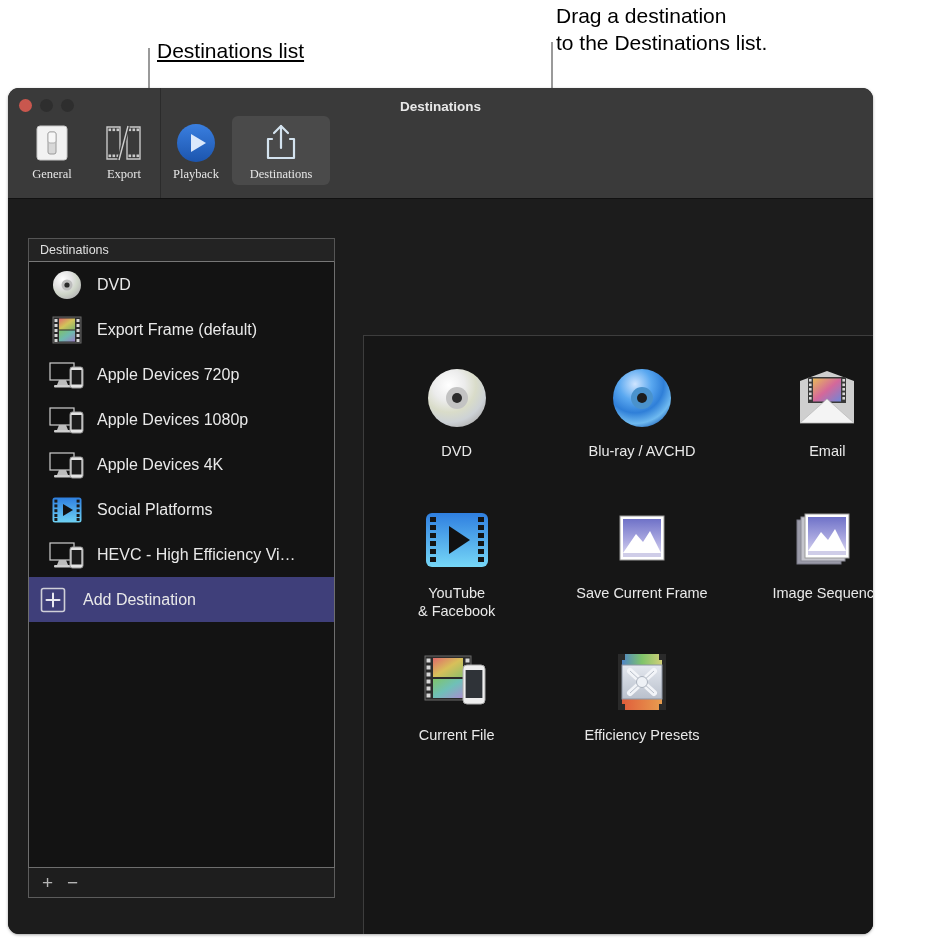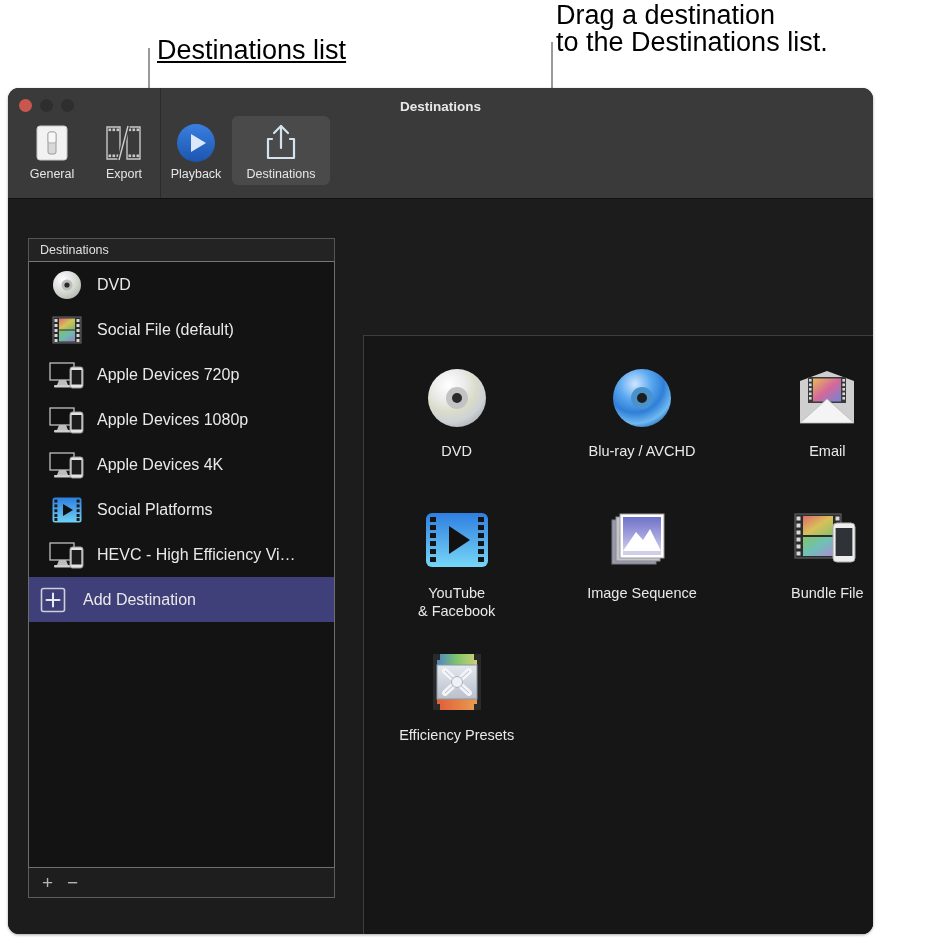--- a/index.html
+++ b/index.html
@@ -13,21 +13,21 @@
     position: relative;
     overflow: hidden;
     font-family: "Liberation Sans", sans-serif;
     -webkit-font-smoothing: antialiased;
   }
 
   
   .callout {
     position: absolute;
     color: #000000;
-    font-size: 27px;
+    font-size: 21px;
     line-height: 27px;
     font-family: "Liberation Sans", sans-serif;
     white-space: pre;
   }
   #callout-left  { left: 157px; top: 37px; text-decoration: underline; }
   #callout-right { left: 556px; top: 2px; }
 
   .leader-line {
     position: absolute;
     width: 2px;
@@ -91,20 +91,21 @@
   }
   .tb-item {
     width: 72px;
     padding: 6px 0 4px;
     border-radius: 6px;
     display: flex;
     flex-direction: column;
     align-items: center;
     justify-content: flex-start;
     cursor: default;
+    font-family: Liberation Serif, serif;
   }
   .tb-item.selected { background: #4a4a4a; }
   .tb-icon {
     height: 42px;
     display: flex;
     align-items: center;
     justify-content: center;
   }
   .tb-label {
     margin-top: 3px;
@@ -396,21 +397,21 @@
                   <rect x="2.5" y="18" width="3" height="3"></rect>
                   <rect x="2.5" y="23" width="3" height="3"></rect>
                 <rect x="24.5" y="3" width="3" height="3"></rect>
                   <rect x="24.5" y="8" width="3" height="3"></rect>
                 <rect x="24.5" y="13" width="3" height="3"></rect>
                   <rect x="24.5" y="18" width="3" height="3"></rect>
                   <rect x="24.5" y="23" width="3" height="3"></rect>
               </g>
             </svg>
           </span>
-          <span class="row-label">Social File (default)</span>
+          <span class="row-label">Export Frame (default)</span>
         </div>
 
         <div class="dest-row">
           <span class="row-icon">
             <svg width="36" height="28" viewBox="0 0 36 28">
               <rect x="1" y="2" width="24" height="17" fill="#111" stroke="#cfcfcf" stroke-width="1.2"></rect>
               <path d="M10 19 h7 l2 5 h-11 z" fill="#bdbdbd"></path>
               <rect x="5" y="24" width="17" height="2.4" rx="1" fill="#cfcfcf"></rect>
               <rect x="21" y="6" width="13" height="21" rx="2.4" fill="#e4e4e4" stroke="#9a9a9a" stroke-width="1"></rect>
               <rect x="22.6" y="9" width="9.8" height="14.5" fill="#1c1c1c"></rect>
@@ -604,20 +605,38 @@
                 <rect x="53" y="37" width="6" height="5"></rect>
                   <rect x="53" y="45" width="6" height="5"></rect>
               </g>
               <path d="M24 14 L45 28 L24 42 Z" fill="#111"></path>
             </svg>
           </span>
           <span class="cell-label">YouTube
 &amp; Facebook</span>
         </div>
 
+        <div class="grid-cell">
+          <span class="cell-icon">
+            <svg width="64" height="54" viewBox="0 0 64 54">
+              <defs>
+                <linearGradient id="skyg" x1="0" y1="0" x2="0" y2="1">
+                  <stop offset="0" stop-color="#6f72c8"></stop>
+                    <stop offset="0.55" stop-color="#a9a7e0"></stop>
+                    <stop offset="1" stop-color="#dcd9f0"></stop>
+                </linearGradient>
+              </defs>
+              <rect x="10" y="3" width="44" height="44" fill="#ffffff" stroke="#9a9a9a" stroke-width="1"></rect>
+              <rect x="13" y="6" width="38" height="38" fill="url(#skyg)"></rect>
+              <path d="M13 40 L26 21 L33 29 L40 18 L51 40 Z" fill="#ffffff"></path>
+              <path d="M13 44 H51 V40 H13 Z" fill="#cfcde8"></path>
+            </svg>
+          </span>
+          <span class="cell-label">Save Current Frame</span>
+        </div>
 
         <div class="grid-cell">
           <span class="cell-icon">
             <svg width="68" height="56" viewBox="0 0 68 56">
               <defs>
                 <linearGradient id="skyg2" x1="0" y1="0" x2="0" y2="1">
                   <stop offset="0" stop-color="#6f72c8"></stop>
                     <stop offset="0.55" stop-color="#a9a7e0"></stop>
                     <stop offset="1" stop-color="#dcd9f0"></stop>
                 </linearGradient>
@@ -662,21 +681,21 @@
                   <rect x="42.5" y="12.5" width="4" height="4"></rect>
                 <rect x="42.5" y="19.5" width="4" height="4"></rect>
                   <rect x="42.5" y="26.5" width="4" height="4"></rect>
                 <rect x="42.5" y="33.5" width="4" height="4"></rect>
                   <rect x="42.5" y="40.5" width="4" height="4"></rect>
               </g>
               <rect x="40" y="12" width="22" height="39" rx="4" fill="#eeeeee" stroke="#aaaaaa"></rect>
               <rect x="42.6" y="17" width="16.8" height="28" fill="#2f3338"></rect>
             </svg>
           </span>
-          <span class="cell-label">Bundle File</span>
+          <span class="cell-label">Current File</span>
         </div>
 
         <div class="grid-cell">
           <span class="cell-icon">
             <svg width="60" height="60" viewBox="0 0 60 60">
               <defs>
                 <linearGradient id="cpTop" x1="0" y1="0" x2="1" y2="0">
                   <stop offset="0" stop-color="#4a7fd0"></stop>
                     <stop offset="0.5" stop-color="#7fc46a"></stop>
                     <stop offset="1" stop-color="#d8d07a"></stop>

